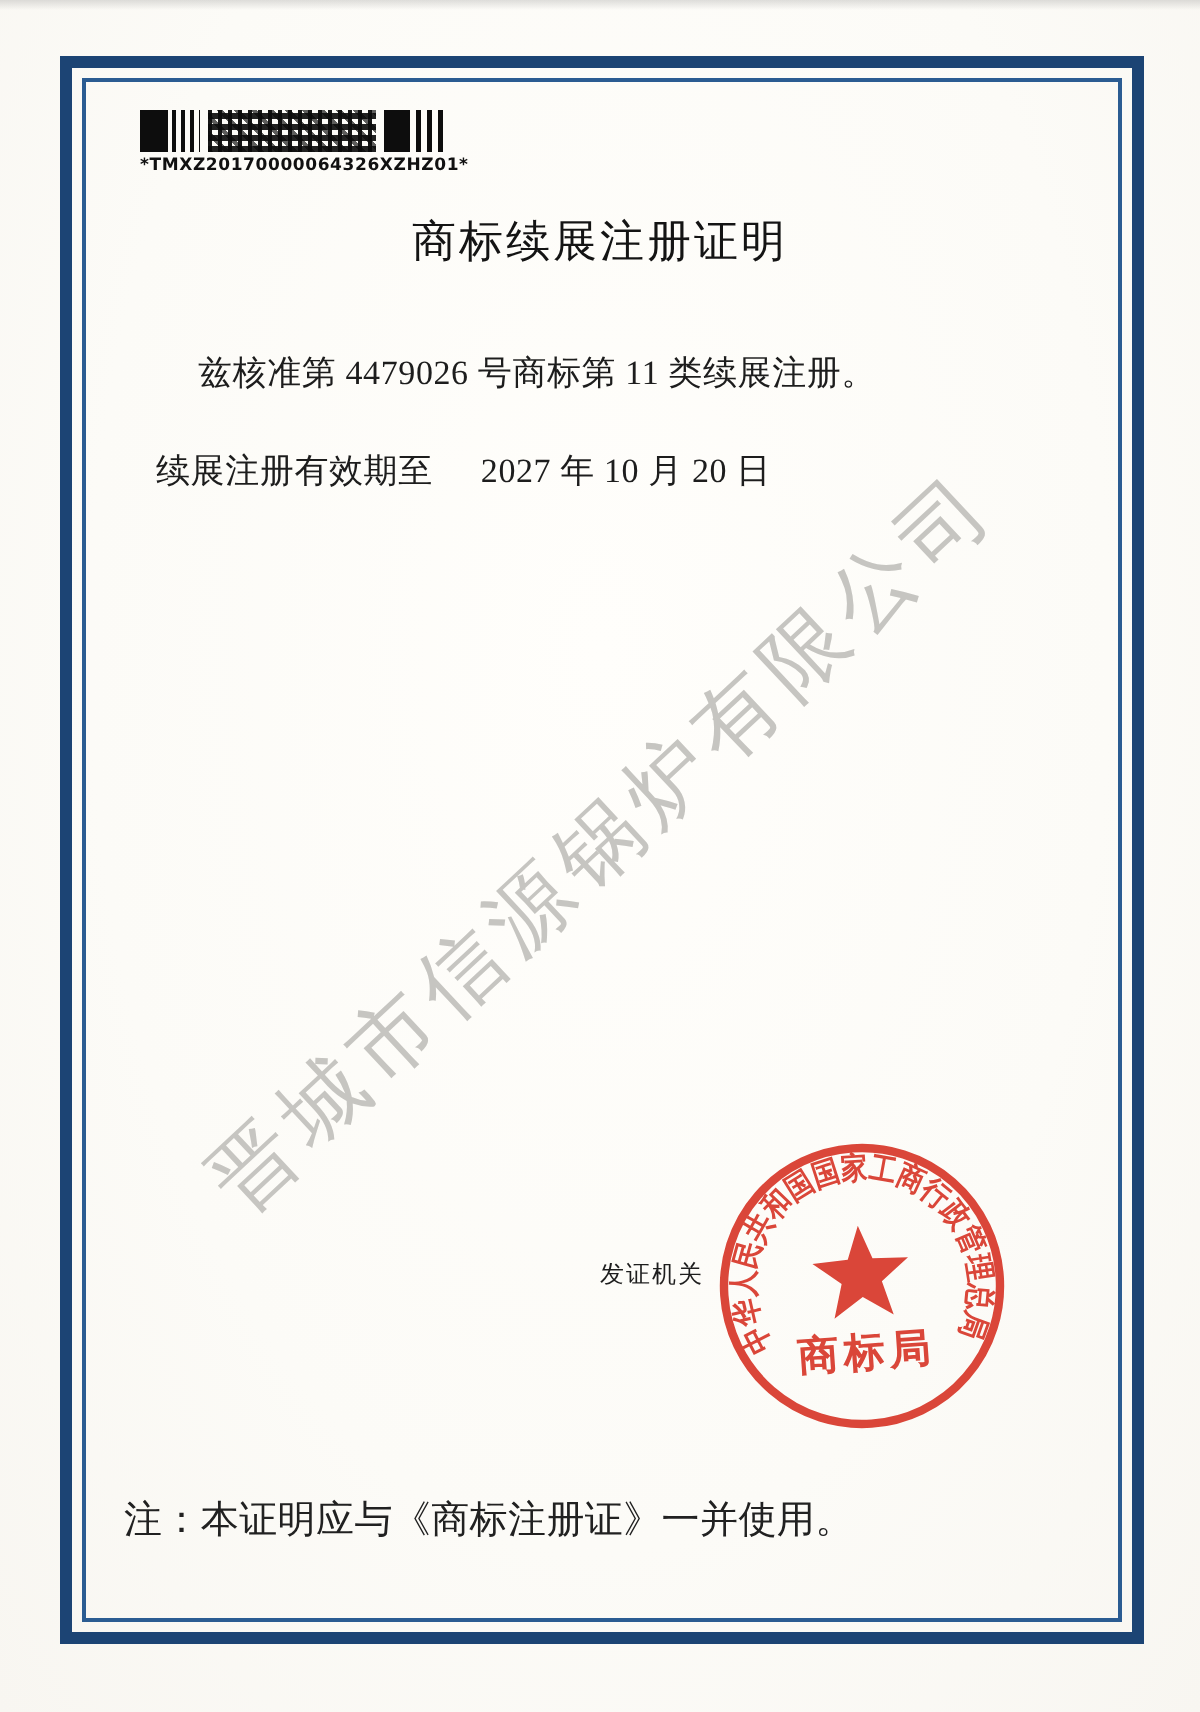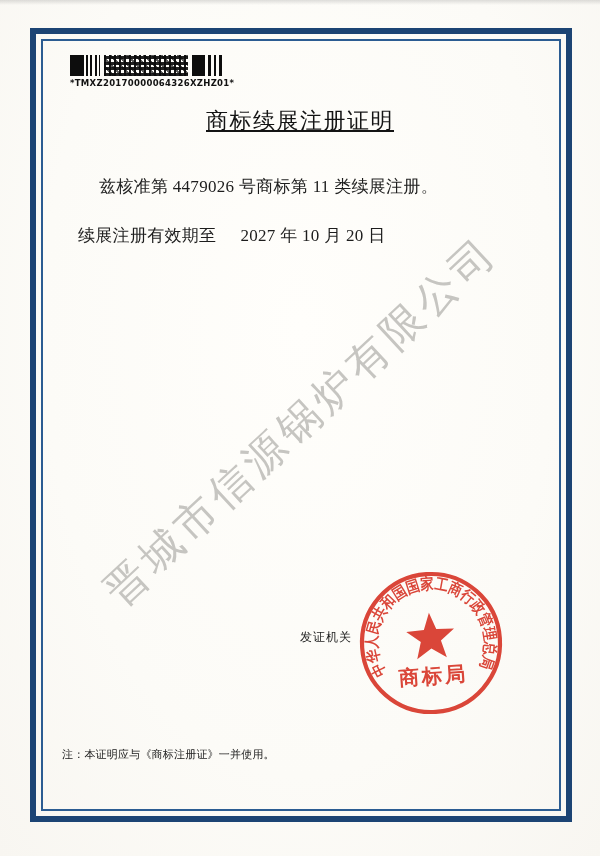--- a/index.html
+++ b/index.html
@@ -47,38 +47,38 @@
   }
   .barcode-text {
     margin-top:2px; 
     font-family:"DejaVu Sans", sans-serif;
     font-weight:bold; font-size:8.5px; letter-spacing:.3px; color:#111;
     white-space:nowrap;
   }
   
   .title {
     position:absolute; left:0; right:0; top:106px;
-    text-align:center; font-size:22px; letter-spacing:1.5px; color:#141414;text-decoration:underline;
+    text-align:center; font-size:22px; letter-spacing:1.5px; color:#141414;
   }
   .approval {
     position:absolute; left:78px; top:175px;
     font-size:17px; color:#1d1d1d; letter-spacing:.3px; white-space:nowrap;margin-left:21px;
   }
   .validity {
     position:absolute; left:78px; top:224px;
     font-size:17px; color:#1d1d1d; letter-spacing:.3px; white-space:nowrap;
   }
   .validity .date { margin-left:24px; }
   .issuer {
     position:absolute; left:300px; top:629px;
     font-size:12px; color:#1d1d1d; letter-spacing:1px;text-align:center;
   }
   .note {
     position:absolute; left:62px; top:747px;
-    font-size:11px; color:#212121; letter-spacing:.2px;
+    font-size:19px; color:#212121; letter-spacing:.2px;
   }
   
   .watermark {
     position:absolute; left:301px; top:421px;
     transform:translate(-50%,-50%) rotate(-43deg);
     font-size:42px; letter-spacing:5px; font-weight:400;
     color:#c6c5c1; white-space:nowrap;
     pointer-events:none;
   }
   

